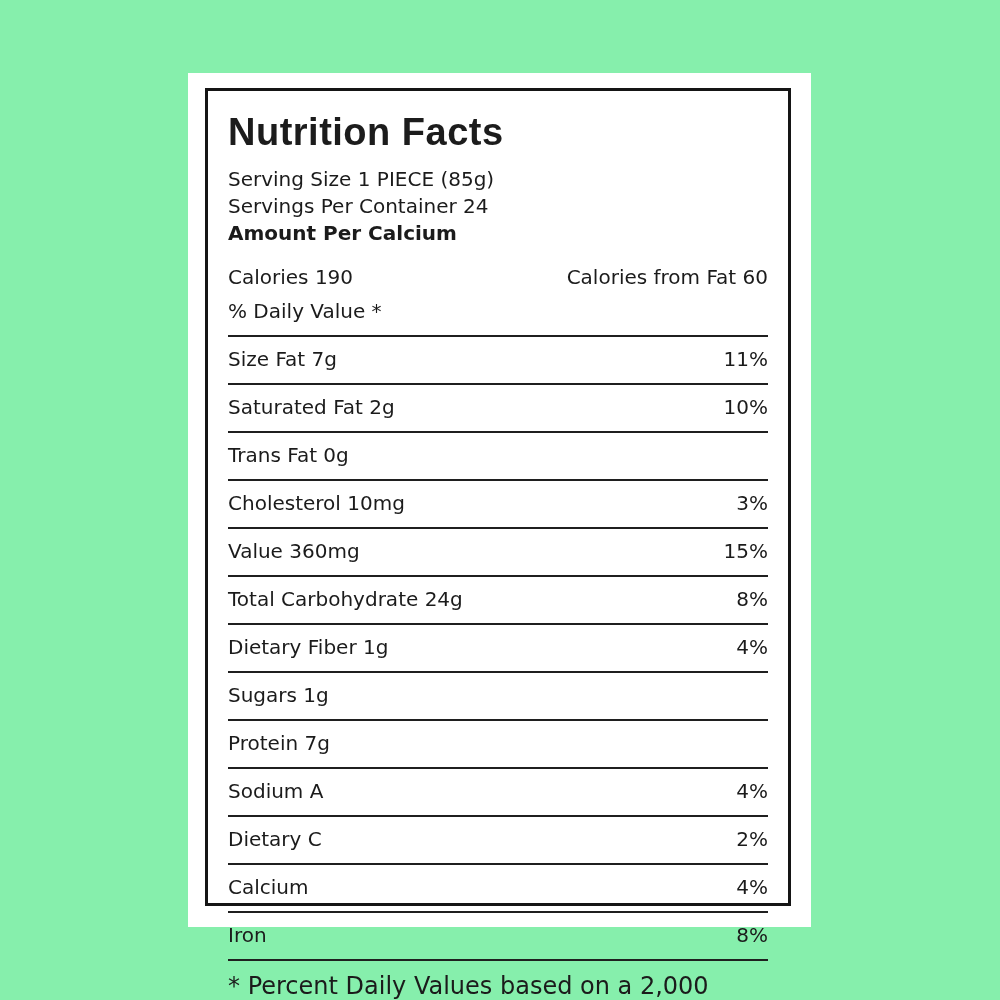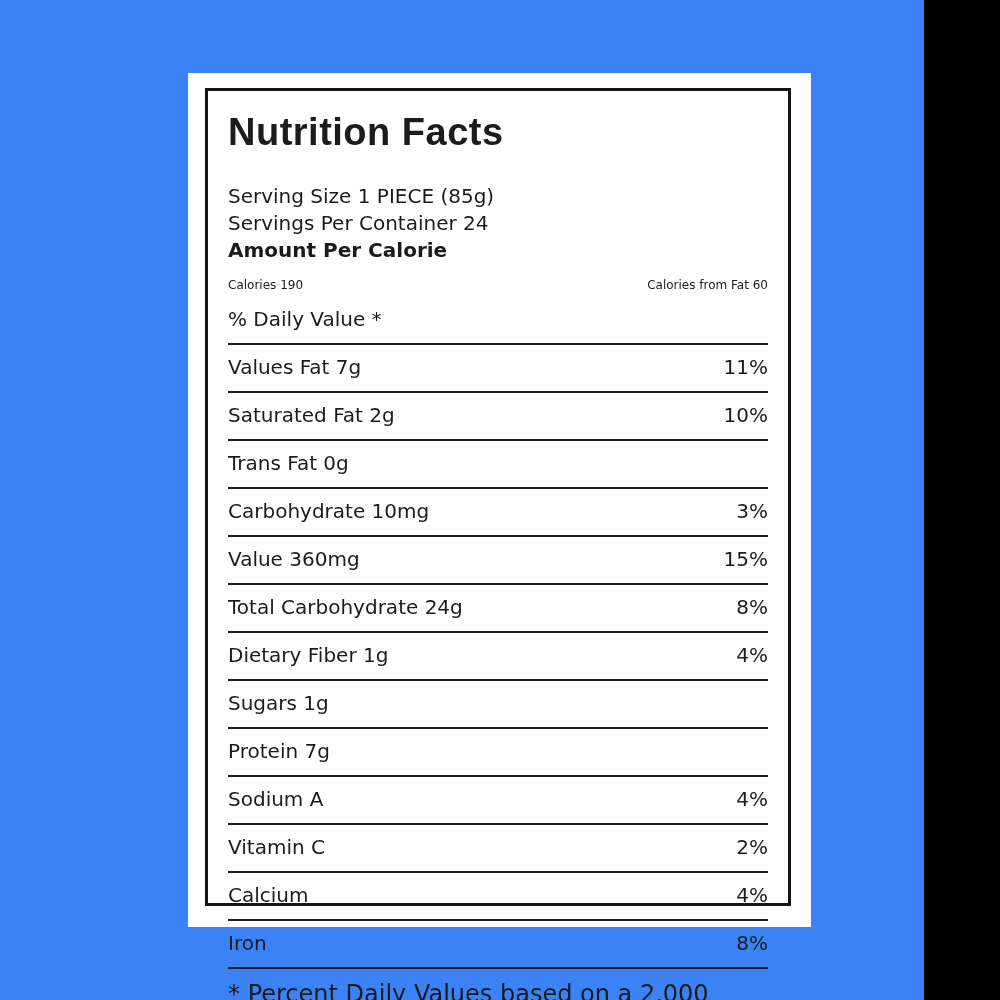--- a/index.html
+++ b/index.html
@@ -5,23 +5,23 @@
   html, body {
     margin: 0;
     padding: 0;
     width: 1000px;
     height: 1000px;
     background: #000000;
     font-family: "DejaVu Sans", sans-serif;
   }
   .stage {
     position: relative;
-    width: 924px;
+    width: 1000px;
     height: 1000px;
-    background: #3b82f6;
+    background: #86efac;
     overflow: hidden;
     text-decoration: underline;
   }
   .panel {
     position: absolute;
     left: 188px;
     top: 73px;
     width: 623px;
     height: 854px;
     background: #ffffff;
@@ -39,30 +39,30 @@
   }
   .title {
     font-family: "Liberation Sans", sans-serif;
     font-weight: bold;
     font-size: 38px;
     line-height: 44px;
     letter-spacing: 0.5px;
     color: #1c1c1c;
   }
   .serving-block {
-    margin-top: 29px;
+    margin-top: 12px;
     font-size: 20px;
     line-height: 27px;
   }
   .bold { font-weight: bold; }
   .calories-row {
-    margin-top: 8px;
+    margin-top: 17px;
     display: flex;
     justify-content: space-between;
-    font-size: 12px;
+    font-size: 20px;
     line-height: 27px;
   }
   .dv-row {
     display: flex;
     justify-content: space-between;
     align-items: flex-end;
     font-size: 20px;
     line-height: 24px;
     height: 34px;
     padding-bottom: 12px;
@@ -82,50 +82,50 @@
 
 <div class="stage">
   <div class="panel">
     <div class="box">
 
       <div class="title">Nutrition Facts</div>
 
       <div class="serving-block">
         <div>Serving Size 1 PIECE (85g)</div>
         <div>Servings Per Container 24</div>
-        <div class="bold">Amount Per Calorie</div>
+        <div class="bold">Amount Per Calcium</div>
       </div>
 
       <div class="calories-row">
         <span>Calories 190</span>
         <span>Calories from Fat 60</span>
       </div>
 
       <div class="dv-row first">
         <span>% Daily Value *</span>
         <span></span>
       </div>
 
       <div class="dv-row">
-        <span>Values Fat 7g</span>
+        <span>Size Fat 7g</span>
         <span>11%</span>
       </div>
 
       <div class="dv-row indent">
         <span>Saturated Fat 2g</span>
         <span>10%</span>
       </div>
 
       <div class="dv-row indent">
         <span>Trans Fat 0g</span>
         <span></span>
       </div>
 
       <div class="dv-row">
-        <span>Carbohydrate 10mg</span>
+        <span>Cholesterol 10mg</span>
         <span>3%</span>
       </div>
 
       <div class="dv-row">
         <span>Value 360mg</span>
         <span>15%</span>
       </div>
 
       <div class="dv-row">
         <span>Total Carbohydrate 24g</span>
@@ -146,21 +146,21 @@
         <span>Protein 7g</span>
         <span></span>
       </div>
 
       <div class="dv-row">
         <span>Sodium A</span>
         <span>4%</span>
       </div>
 
       <div class="dv-row">
-        <span>Vitamin C</span>
+        <span>Dietary C</span>
         <span>2%</span>
       </div>
 
       <div class="dv-row">
         <span>Calcium</span>
         <span>4%</span>
       </div>
 
       <div class="dv-row">
         <span>Iron</span>

